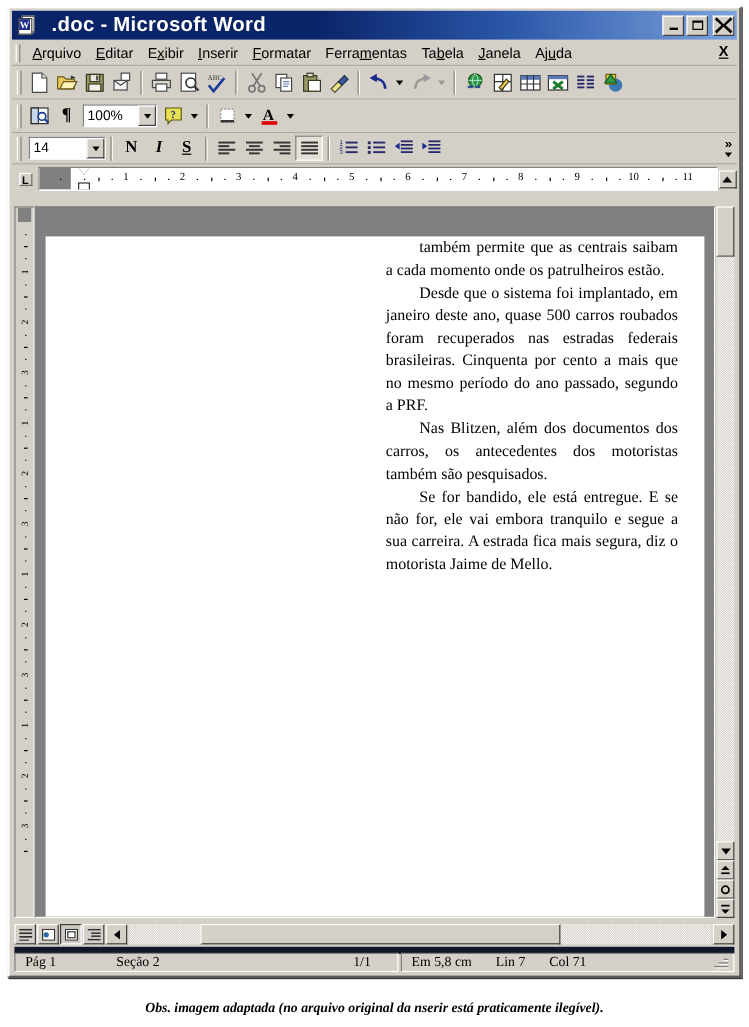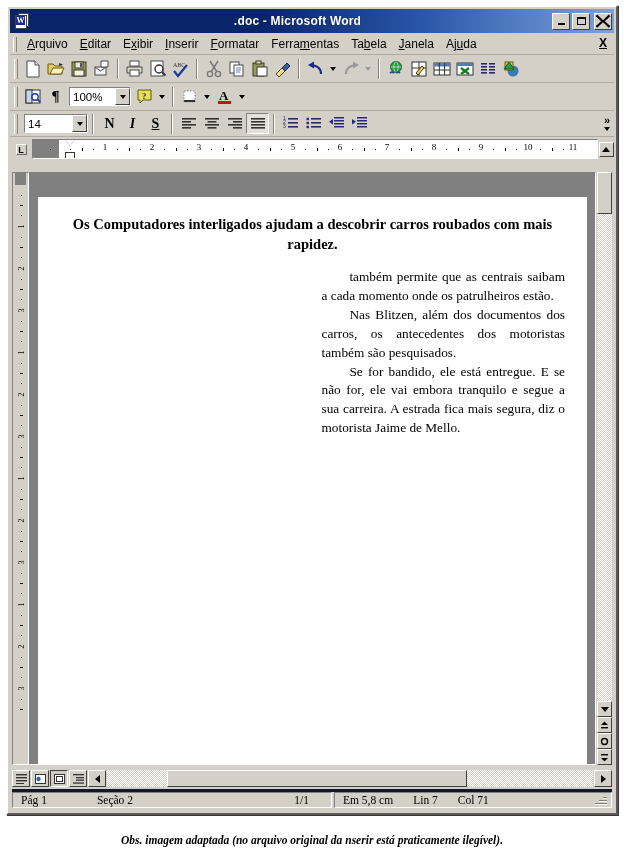--- a/index.html
+++ b/index.html
@@ -55,23 +55,23 @@
   .title-icon .wbox {
     position: absolute; left: 2px; top: 4px;
     width: 9px; height: 9px;
     background: #1b2a8a;
     color: #fff; font-size: 8px; line-height: 9px;
     text-align: center; font-weight: bold;
     font-family: "Liberation Serif", serif;
   }
   .title-text {
     flex: 1 1 auto;
-    text-align: center;
+    text-align: left;
     color: #ffffff;
-    font-size: 12px;
+    font-size: 17px;
     font-weight: bold;
     letter-spacing: .2px;
     margin-left: -20px;
     text-shadow: 0 0 1px rgba(0,0,0,.4);
     padding-left: 28px;
   }
   .win-btns { display: flex; gap: 2px; flex: 0 0 auto; }
   .win-btn {
     width: 18px; height: 17px;
     background: #d4d0c8;
@@ -422,22 +422,22 @@
   }
   .tri-lf { width:0;height:0;border-top:4px solid transparent;border-bottom:4px solid transparent;border-right:5px solid #000; }
   .tri-rt { width:0;height:0;border-top:4px solid transparent;border-bottom:4px solid transparent;border-left:5px solid #000; }
 
   
   .statusbar {
     position: absolute;
     left: 4px; right: 4px; bottom: 4px;
     height: 20px;
     background: #d4d0c8;
-    border-top: 3px solid #0f172a;
-    display: flex; align-items: flex-start;
+    border-top: 6px solid #0f172a;
+    display: flex; align-items: center;
     font-size: 11.5px;
     font-family: "Liberation Serif", serif;
   }
   .st-group {
     display: flex; align-items: center;
     height: 16px;
     border: 1px solid;
     border-color: #808080 #ffffff #ffffff #808080;
     padding: 0 2px;
   }
@@ -958,26 +958,26 @@
         <span class="vdash" style="top:494px"></span>
         <span class="vdot" style="top:504px"></span>
         <span class="vnum" style="top:511px">3</span>
         <span class="vdot" style="top:526px"></span>
         <span class="vdash" style="top:536px"></span>
       </div>
 
       <div class="page-wrap">
         <div class="page-top-gray"></div>
         <div class="page">
-          <div class="doc-title">Os Computadores interligados ajudam a descobrir carros roubados com mais rapidez.</div>
           <div class="columns">
             <div class="col">
             </div>
             <div class="col">
               <p>também permite que as centrais saibam a cada momento onde os patrulheiros estão.</p>
+              <p>Desde que o sistema foi implantado, em janeiro deste ano, quase 500 carros roubados foram recuperados nas estradas federais brasileiras. Cinquenta por cento a mais que no mesmo período do ano passado, segundo a PRF.</p>
               <p>Nas Blitzen, além dos documentos dos carros, os antecedentes dos motoristas também são pesquisados.</p>
               <p>Se for bandido, ele está entregue. E se não for, ele vai embora tranquilo e segue a sua carreira. A estrada fica mais segura, diz o motorista Jaime de Mello.</p>
             </div>
           </div>
         </div>
       </div>
 
       <div class="vscroll">
         <div class="sb-thumb"></div>
         <div class="sb-track"></div>

